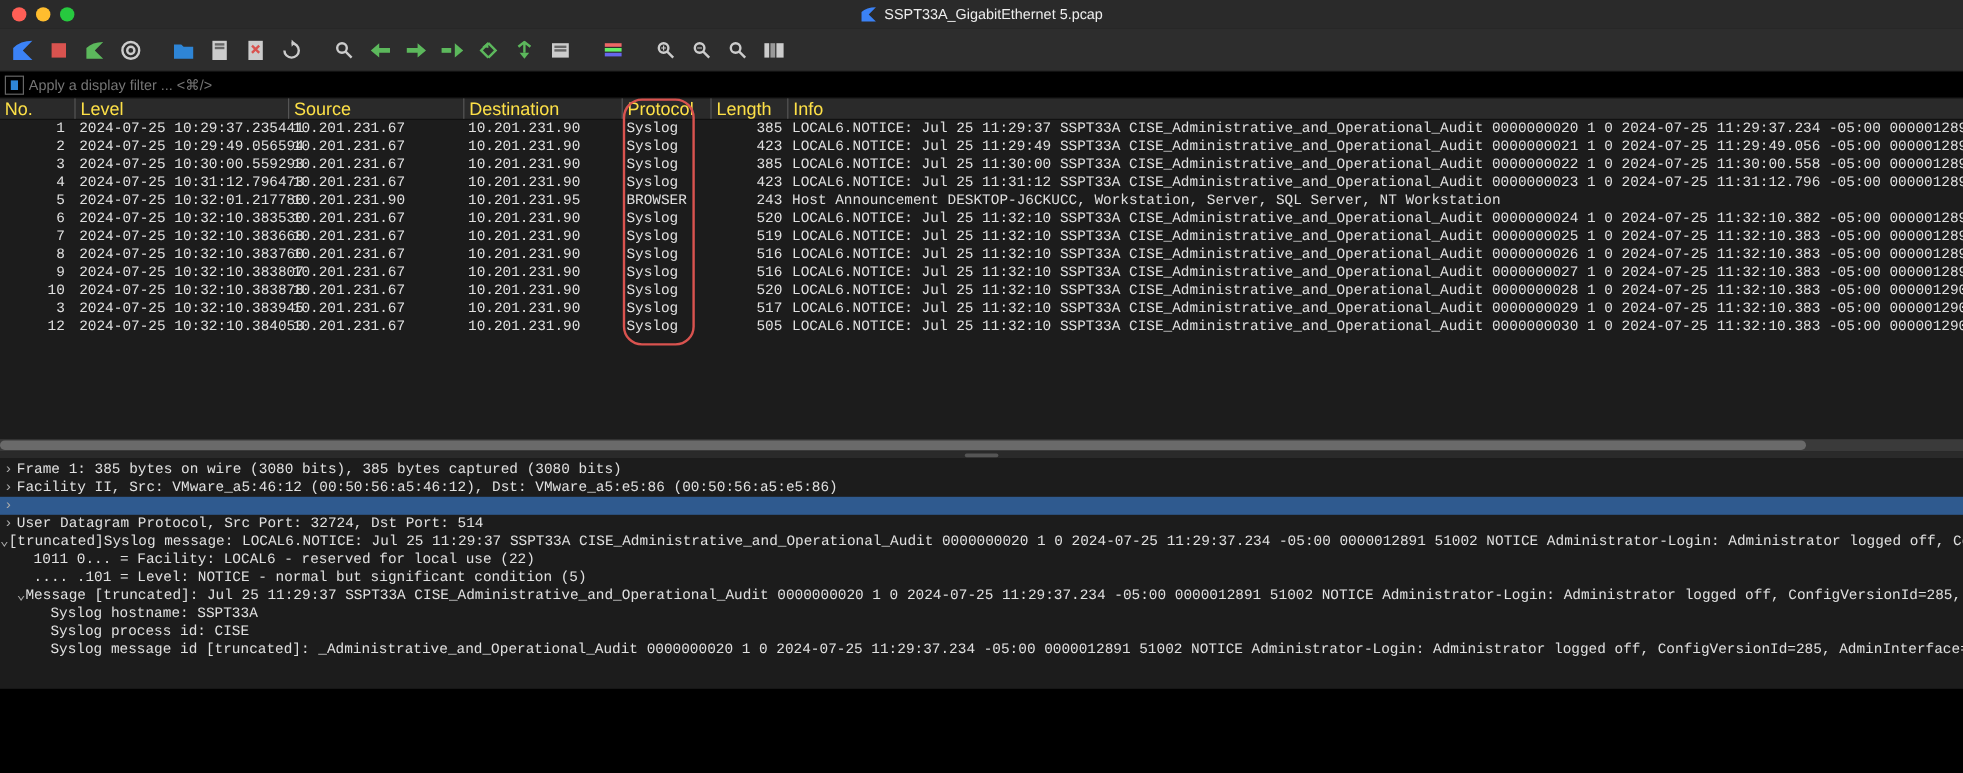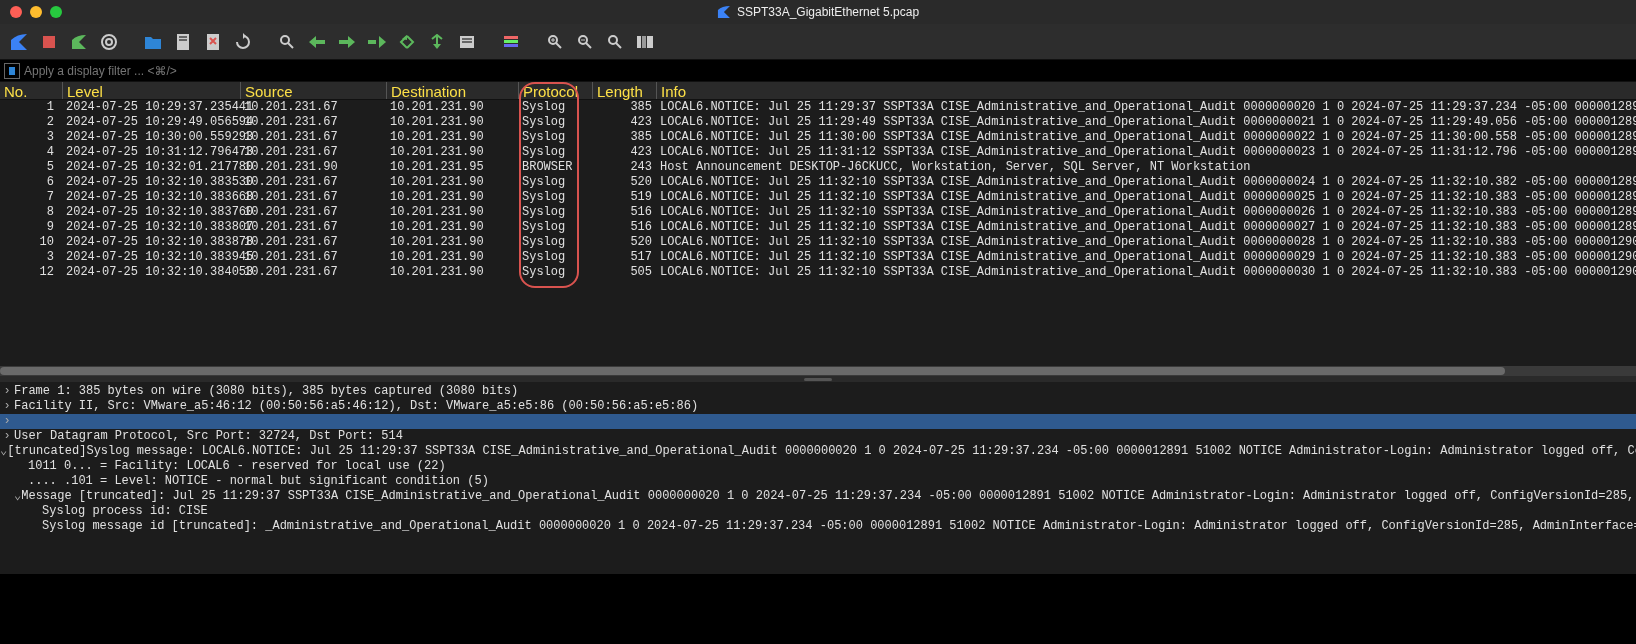--- a/index.html
+++ b/index.html
@@ -485,20 +485,23 @@
       <span>1011 0... = Facility: LOCAL6 - reserved for local use (22)</span>
     </div>
   <div class="tree-row ind1">
       <span>.... .101 = Level: NOTICE - normal but significant condition (5)</span>
     </div>
   <div class="tree-row">
       <span class="tw" style="margin-left:14px">⌄</span>
       <span>Message [truncated]: Jul 25 11:29:37 SSPT33A CISE_Administrative_and_Operational_Audit 0000000020 1 0 2024-07-25 11:29:37.234 -05:00 0000012891 51002 NOTICE Administrator-Login: Administrator logged off, ConfigVersionId=285, AdminInterfa</span>
     </div>
   <div class="tree-row ind2">
+      <span>Syslog hostname: SSPT33A</span>
+    </div>
+  <div class="tree-row ind2">
       <span>Syslog process id: CISE</span>
     </div>
   <div class="tree-row ind2">
       <span>Syslog message id [truncated]: _Administrative_and_Operational_Audit 0000000020 1 0 2024-07-25 11:29:37.234 -05:00 0000012891 51002 NOTICE Administrator-Login: Administrator logged off, ConfigVersionId=285, AdminInterface=GUI, AdminIP</span>
     </div>
 </div>
 
 <div class="footer"></div>
 
 </body></html>

